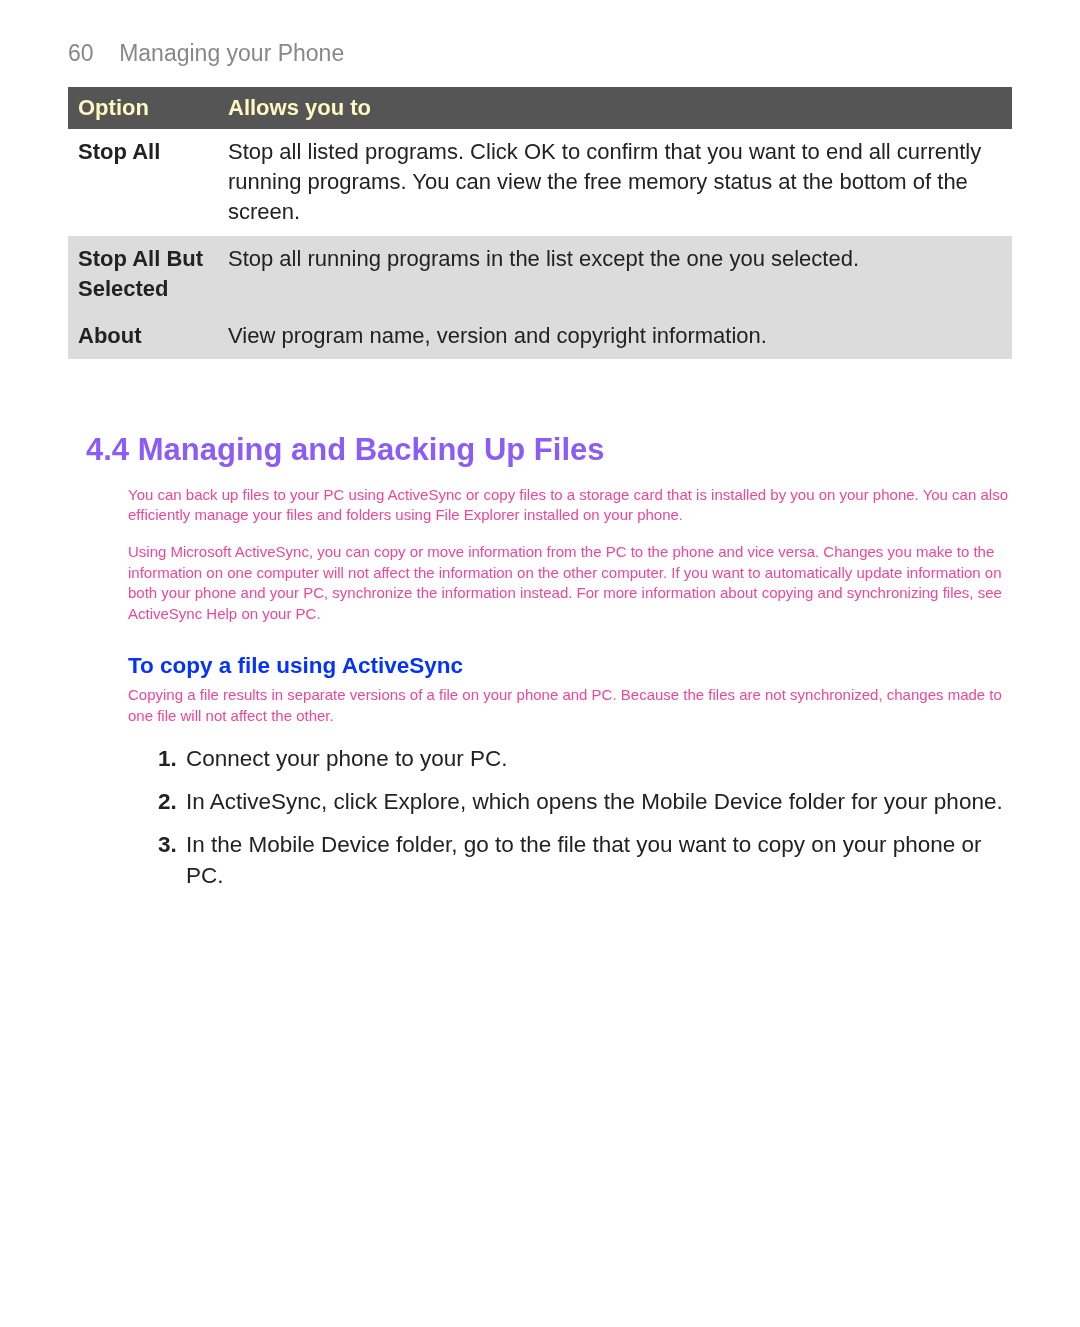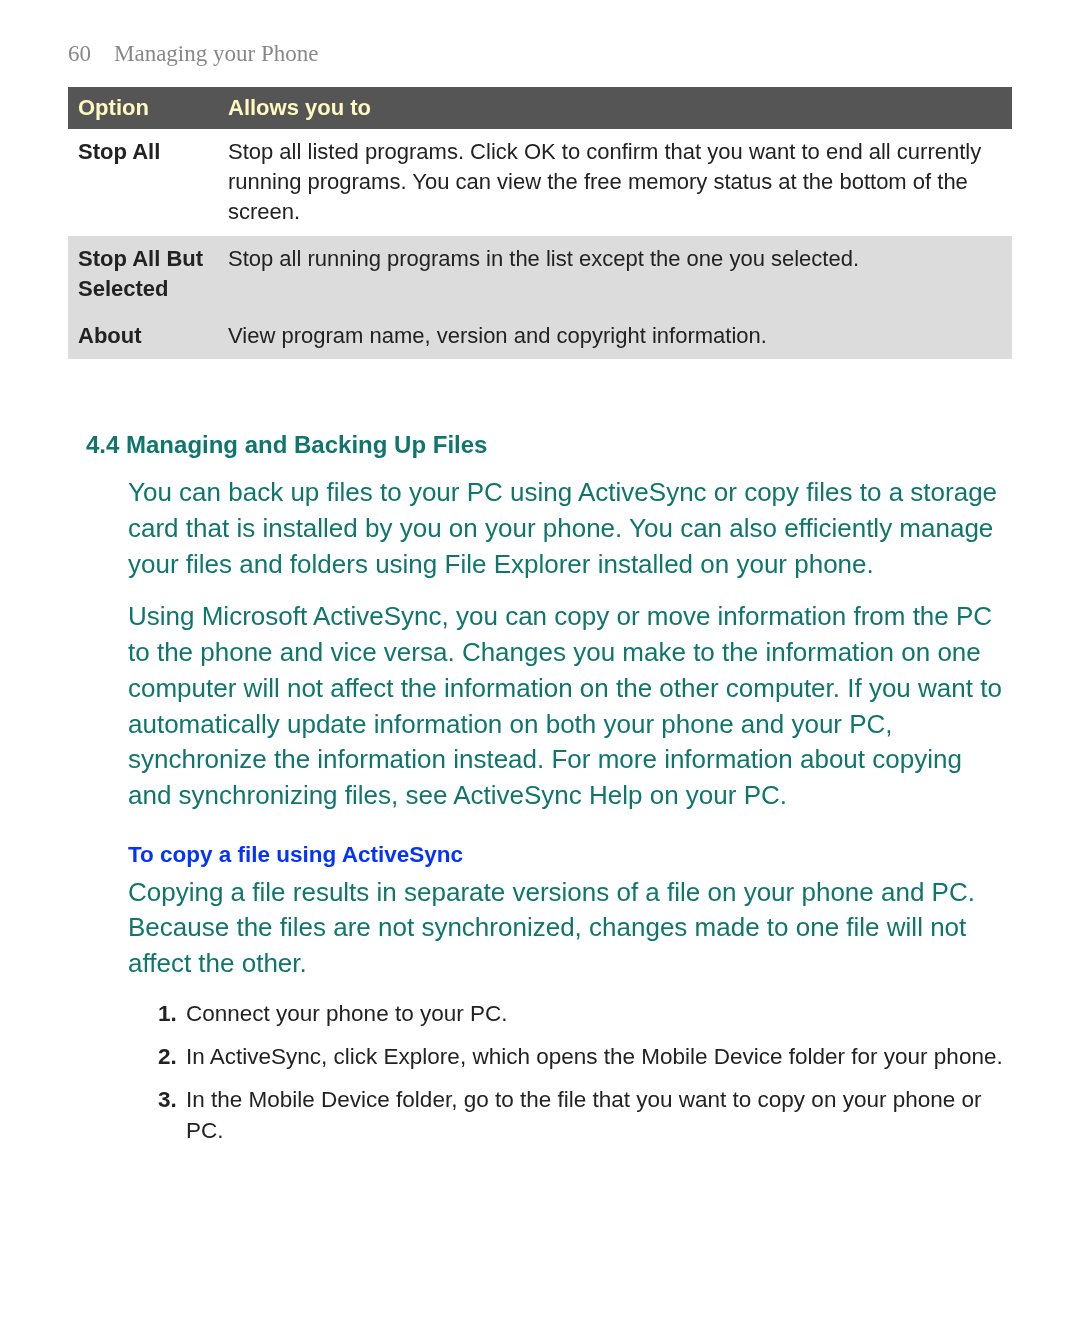--- a/index.html
+++ b/index.html
@@ -15,21 +15,20 @@
       padding: 38px 68px 0 68px;
       color: #333333;
       font-size: 22.5px;
       line-height: 1.35;
     }
     .page-header {
       color: #888888;
       font-size: 23px;
       margin-bottom: 18px;
       padding-left: 0px;
-      font-family: Liberation Serif, serif;
     }
     .options-table {
       width: 100%;
       border-collapse: collapse;
       margin-bottom: 70px;
     }
     .options-table th {
       background: #555555;
       color: #fef9c3;
       font-weight: bold;
@@ -50,29 +49,29 @@
     .options-table td.opt-name {
       font-weight: bold;
     }
     .options-table tr.row-alt td {
       background: #dcdcdc;
     }
     .options-table tr.row-plain td {
       background: #ffffff;
     }
     .section-heading {
-      color: #0f766e;
-      font-size: 24px;
+      color: #8b5cf6;
+      font-size: 31px;
       font-weight: bold;
       margin-bottom: 14px;
       margin-left: 18px;
     }
     .body-paragraph {
-      color: #0f766e;
-      font-size: 26px;
+      color: #ec4899;
+      font-size: 15px;
       line-height: 1.38;
       margin-bottom: 16px;
       margin-left: 60px;
       margin-right: 1px;
     }
     .sub-heading {
       color: #0433ff;
       font-size: 22.5px;
       font-weight: bold;
       margin-left: 60px;

